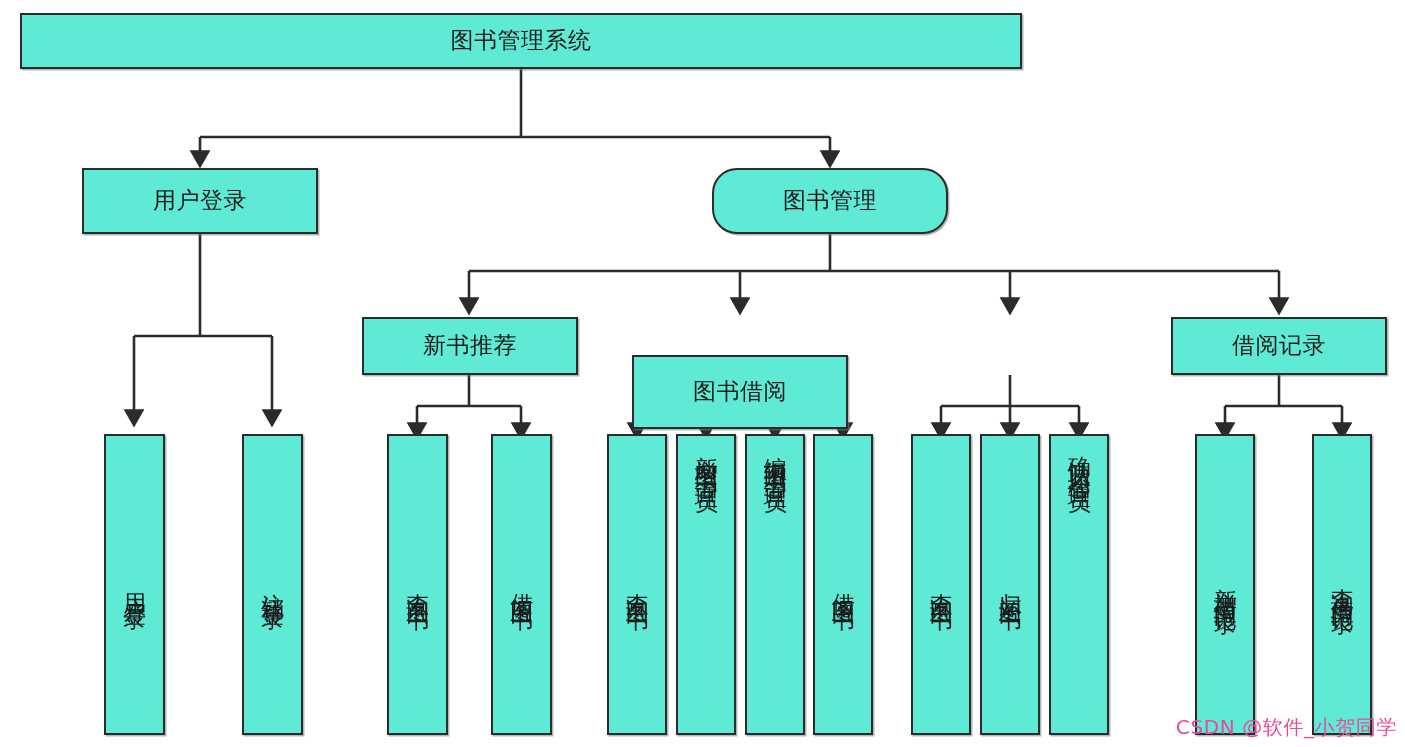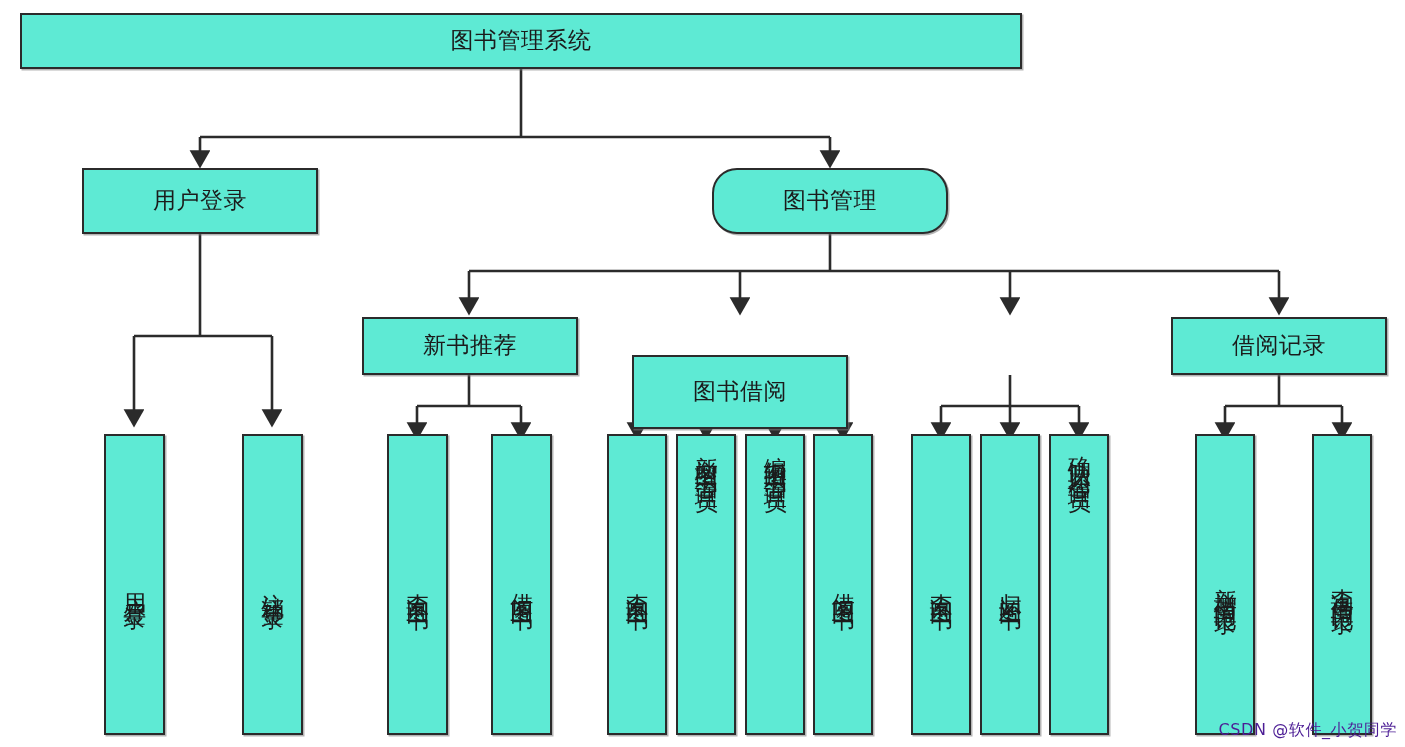--- a/index.html
+++ b/index.html
@@ -62,22 +62,22 @@
     white-space:normal;
   }
   .node.v.mid{
     align-items:center;
     padding-top:0;
   }
   .watermark{
     position:absolute;
     right:8px;
     bottom:6px;
-    font-size:16px;
-    color:#4c1d95;
+    font-size:20px;
+    color:#ec4899;
     letter-spacing:.6px;
     white-space:nowrap;
     user-select:none;
   }
 </style>
 </head>
 <body>
 
 <div id="canvas">
 

